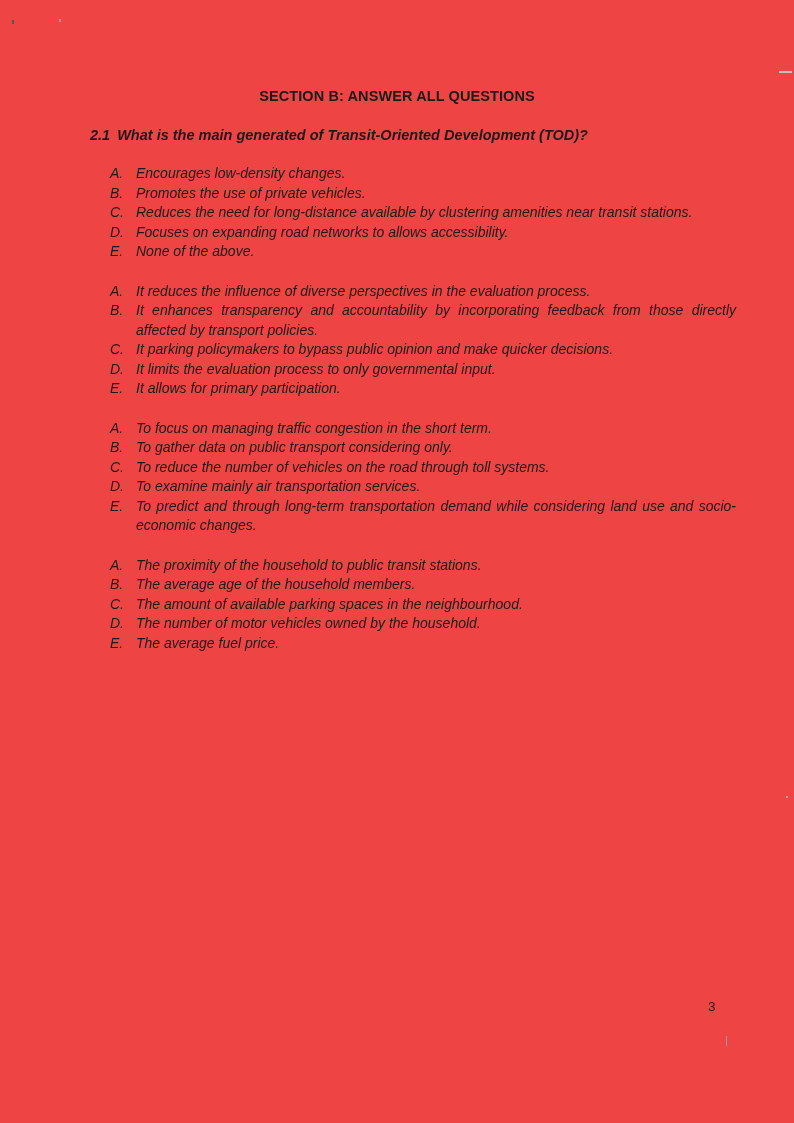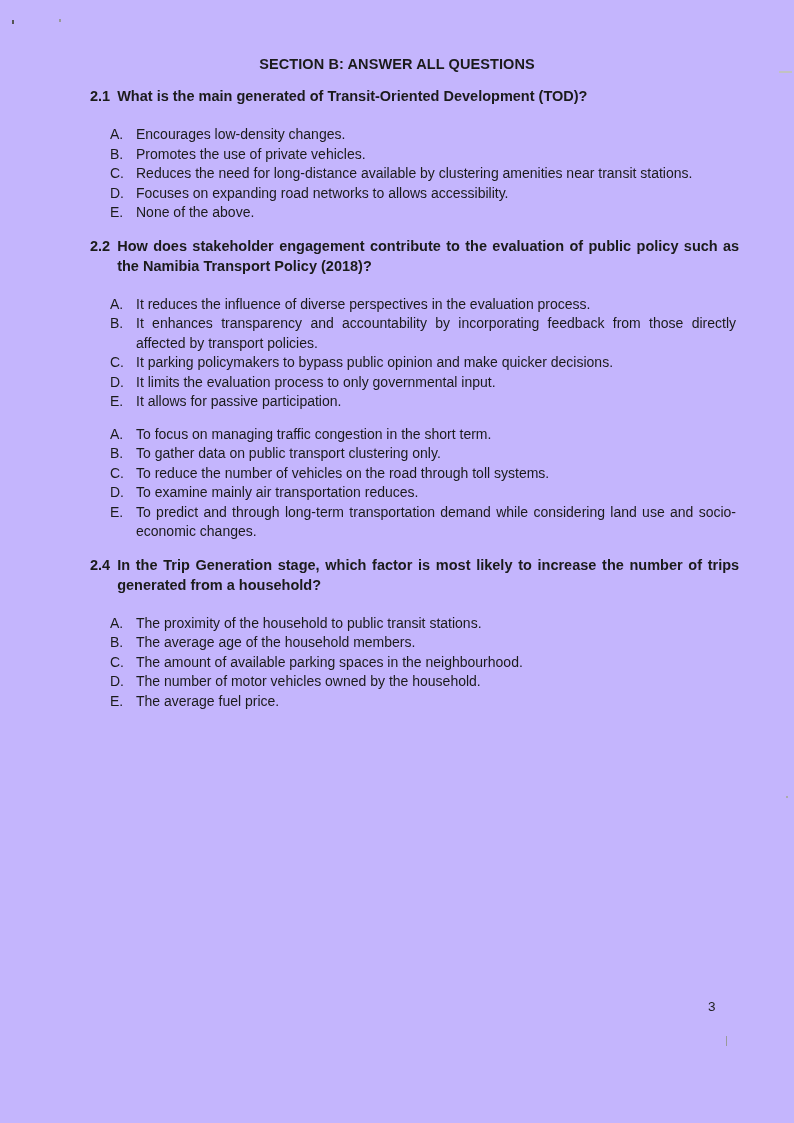--- a/index.html
+++ b/index.html
@@ -6,39 +6,39 @@
   html, body { background: #e8e8e8; }
   body {
     font-family: "Liberation Sans", sans-serif;
     -webkit-font-smoothing: antialiased;
   }
   .page {
     position: relative;
     width: 794px;
     height: 1123px;
     margin: 0 auto;
-    background: #c4b5fd;
+    background: #ef4444;
     color: #1b1b1b;
     overflow: hidden;
-    padding-top: 56px;
+    padding-top: 88px;
   }
   .section-title {
     text-align: center;
     font-weight: 700;
     font-size: 14.5px;
     line-height: 17px;
     letter-spacing: 0.1px;
   }
   .question-intro {
     margin: 21px 44px 0 83px;
     font-weight: 700;
     font-size: 14.5px;
     line-height: 19.5px;
   }
-  .question { margin-top: 13px; }
+  .question { margin-top: 20px; font-style: italic; }
   .q-heading {
     display: flex;
     margin: 0 40px 19px 90px;
     font-weight: 700;
     font-size: 14.5px;
     line-height: 20px;
   }
   .q-num { flex: 0 0 auto; margin-right: 7px; }
   .q-text { flex: 1 1 auto; max-width: 622px; text-align: justify; }
   .options { }
@@ -103,78 +103,70 @@
         <span class="opt-text">Focuses on expanding road networks to allows accessibility.</span>
       </div>
       <div class="option">
         <span class="opt-letter">E.</span>
         <span class="opt-text">None of the above.</span>
       </div>
     </div>
   </section>
 
   <section class="question">
-    <div class="q-heading">
-      <span class="q-num">2.2</span>
-      <span class="q-text">How does stakeholder engagement contribute to the evaluation of public policy such as the Namibia Transport Policy (2018)?</span>
-    </div>
     <div class="options">
       <div class="option">
         <span class="opt-letter">A.</span>
         <span class="opt-text">It reduces the influence of diverse perspectives in the evaluation process.</span>
       </div>
       <div class="option">
         <span class="opt-letter">B.</span>
         <span class="opt-text">It enhances transparency and accountability by incorporating feedback from those directly affected by transport policies.</span>
       </div>
       <div class="option">
         <span class="opt-letter">C.</span>
         <span class="opt-text">It parking policymakers to bypass public opinion and make quicker decisions.</span>
       </div>
       <div class="option">
         <span class="opt-letter">D.</span>
         <span class="opt-text">It limits the evaluation process to only governmental input.</span>
       </div>
       <div class="option">
         <span class="opt-letter">E.</span>
-        <span class="opt-text">It allows for passive participation.</span>
+        <span class="opt-text">It allows for primary participation.</span>
       </div>
     </div>
   </section>
 
   <section class="question">
     <div class="options">
       <div class="option">
         <span class="opt-letter">A.</span>
         <span class="opt-text">To focus on managing traffic congestion in the short term.</span>
       </div>
       <div class="option">
         <span class="opt-letter">B.</span>
-        <span class="opt-text">To gather data on public transport clustering only.</span>
+        <span class="opt-text">To gather data on public transport considering only.</span>
       </div>
       <div class="option">
         <span class="opt-letter">C.</span>
         <span class="opt-text">To reduce the number of vehicles on the road through toll systems.</span>
       </div>
       <div class="option">
         <span class="opt-letter">D.</span>
-        <span class="opt-text">To examine mainly air transportation reduces.</span>
+        <span class="opt-text">To examine mainly air transportation services.</span>
       </div>
       <div class="option">
         <span class="opt-letter">E.</span>
         <span class="opt-text">To predict and through long-term transportation demand while considering land use and socio-economic changes.</span>
       </div>
     </div>
   </section>
 
   <section class="question">
-    <div class="q-heading">
-      <span class="q-num">2.4</span>
-      <span class="q-text">In the Trip Generation stage, which factor is most likely to increase the number of trips generated from a household?</span>
-    </div>
     <div class="options">
       <div class="option">
         <span class="opt-letter">A.</span>
         <span class="opt-text">The proximity of the household to public transit stations.</span>
       </div>
       <div class="option">
         <span class="opt-letter">B.</span>
         <span class="opt-text">The average age of the household members.</span>
       </div>
       <div class="option">

